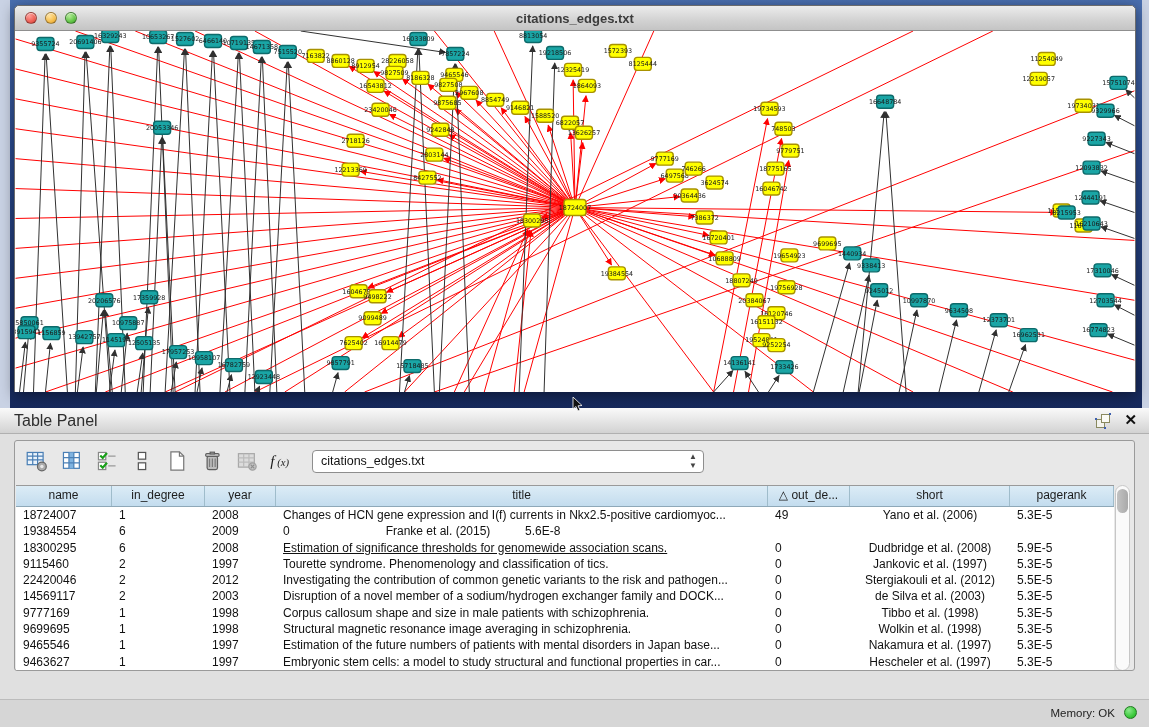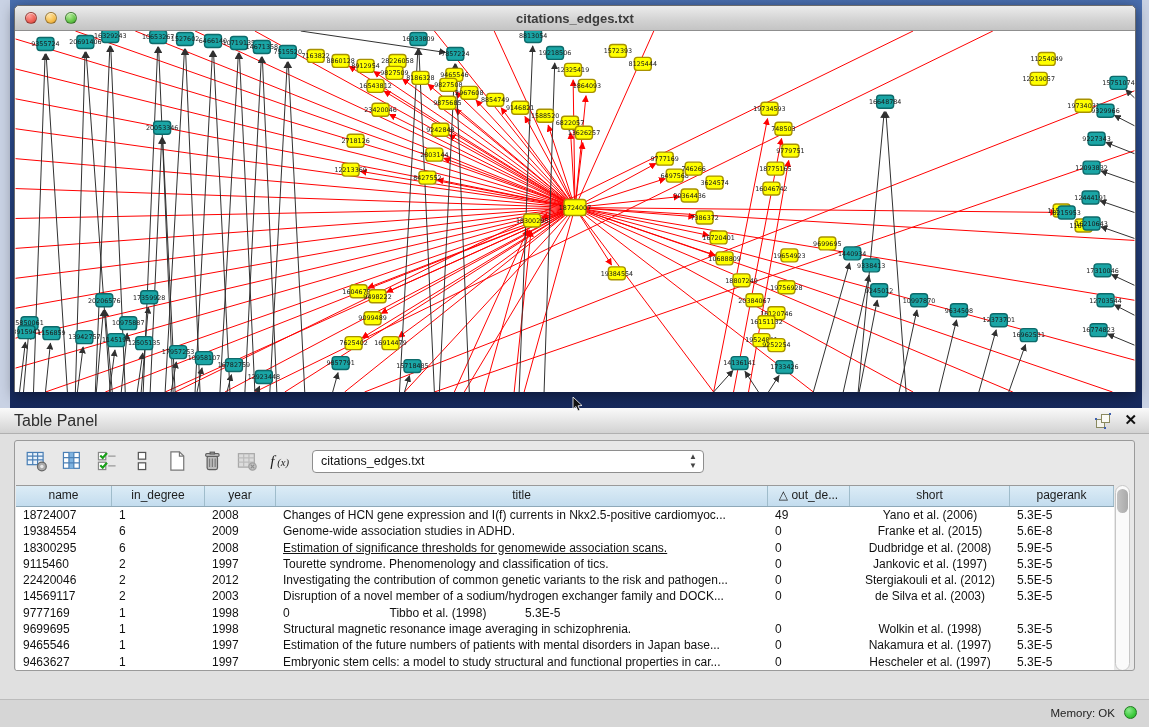--- a/index.html
+++ b/index.html
@@ -778,21 +778,20 @@
           <div class="td" style="width: 71px;">2008</div>
           <div class="td" style="width: 492px;">Changes of HCN gene expression and I(f) currents in Nkx2.5-positive cardiomyoc...</div>
           <div class="td" style="width: 82px;">49</div>
           <div class="td center" style="width: 160px;">Yano et al. (2006)</div>
           <div class="td" style="width: 104px;">5.3E-5</div>
         </div>
         <div class="trow">
           <div class="td" style="width: 96px;">19384554</div>
           <div class="td" style="width: 93px;">6</div>
           <div class="td" style="width: 71px;">2009</div>
-          <div class="td" style="width: 492px;">Genome-wide association studies in ADHD.</div>
           <div class="td" style="width: 82px;">0</div>
           <div class="td center" style="width: 160px;">Franke et al. (2015)</div>
           <div class="td" style="width: 104px;">5.6E-8</div>
         </div>
         <div class="trow">
           <div class="td" style="width: 96px;">18300295</div>
           <div class="td" style="width: 93px;">6</div>
           <div class="td" style="width: 71px;">2008</div>
           <div class="td" style="width: 492px; text-decoration: underline;">Estimation of significance thresholds for genomewide association scans.</div>
           <div class="td" style="width: 82px;">0</div>
@@ -823,20 +822,21 @@
           <div class="td" style="width: 71px;">2003</div>
           <div class="td" style="width: 492px;">Disruption of a novel member of a sodium/hydrogen exchanger family and DOCK...</div>
           <div class="td" style="width: 82px;">0</div>
           <div class="td center" style="width: 160px;">de Silva et al. (2003)</div>
           <div class="td" style="width: 104px;">5.3E-5</div>
         </div>
         <div class="trow">
           <div class="td" style="width: 96px;">9777169</div>
           <div class="td" style="width: 93px;">1</div>
           <div class="td" style="width: 71px;">1998</div>
+          <div class="td" style="width: 492px;">Corpus callosum shape and size in male patients with schizophrenia.</div>
           <div class="td" style="width: 82px;">0</div>
           <div class="td center" style="width: 160px;">Tibbo et al. (1998)</div>
           <div class="td" style="width: 104px;">5.3E-5</div>
         </div>
         <div class="trow">
           <div class="td" style="width: 96px;">9699695</div>
           <div class="td" style="width: 93px;">1</div>
           <div class="td" style="width: 71px;">1998</div>
           <div class="td" style="width: 492px;">Structural magnetic resonance image averaging in schizophrenia.</div>
           <div class="td" style="width: 82px;">0</div>

